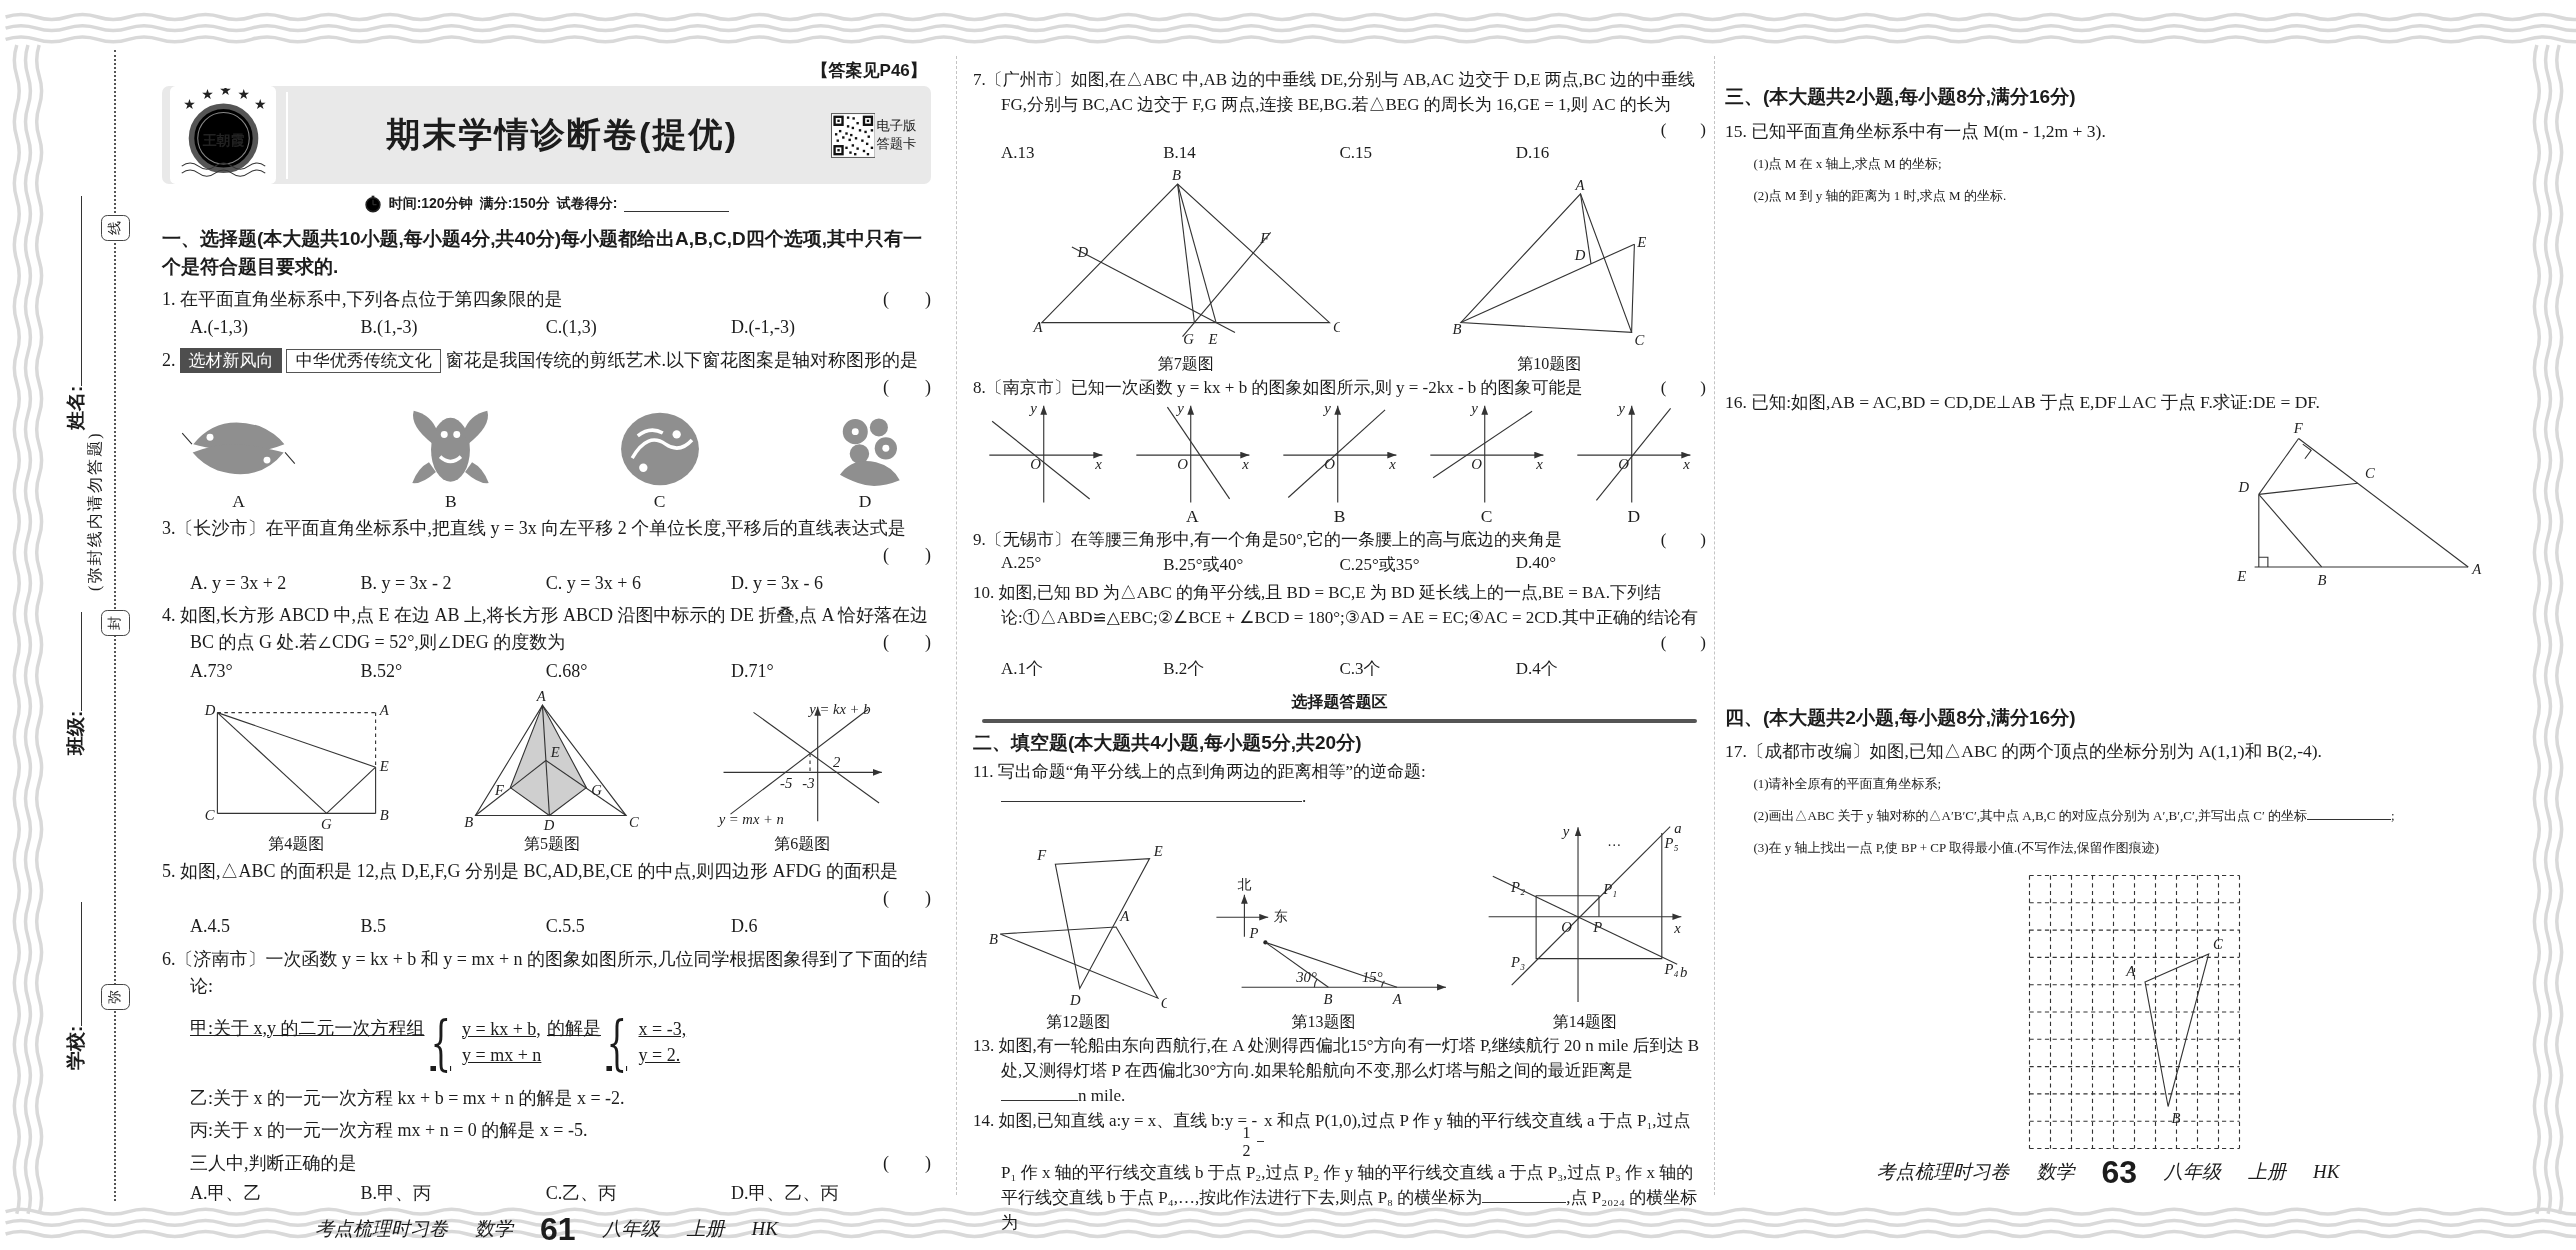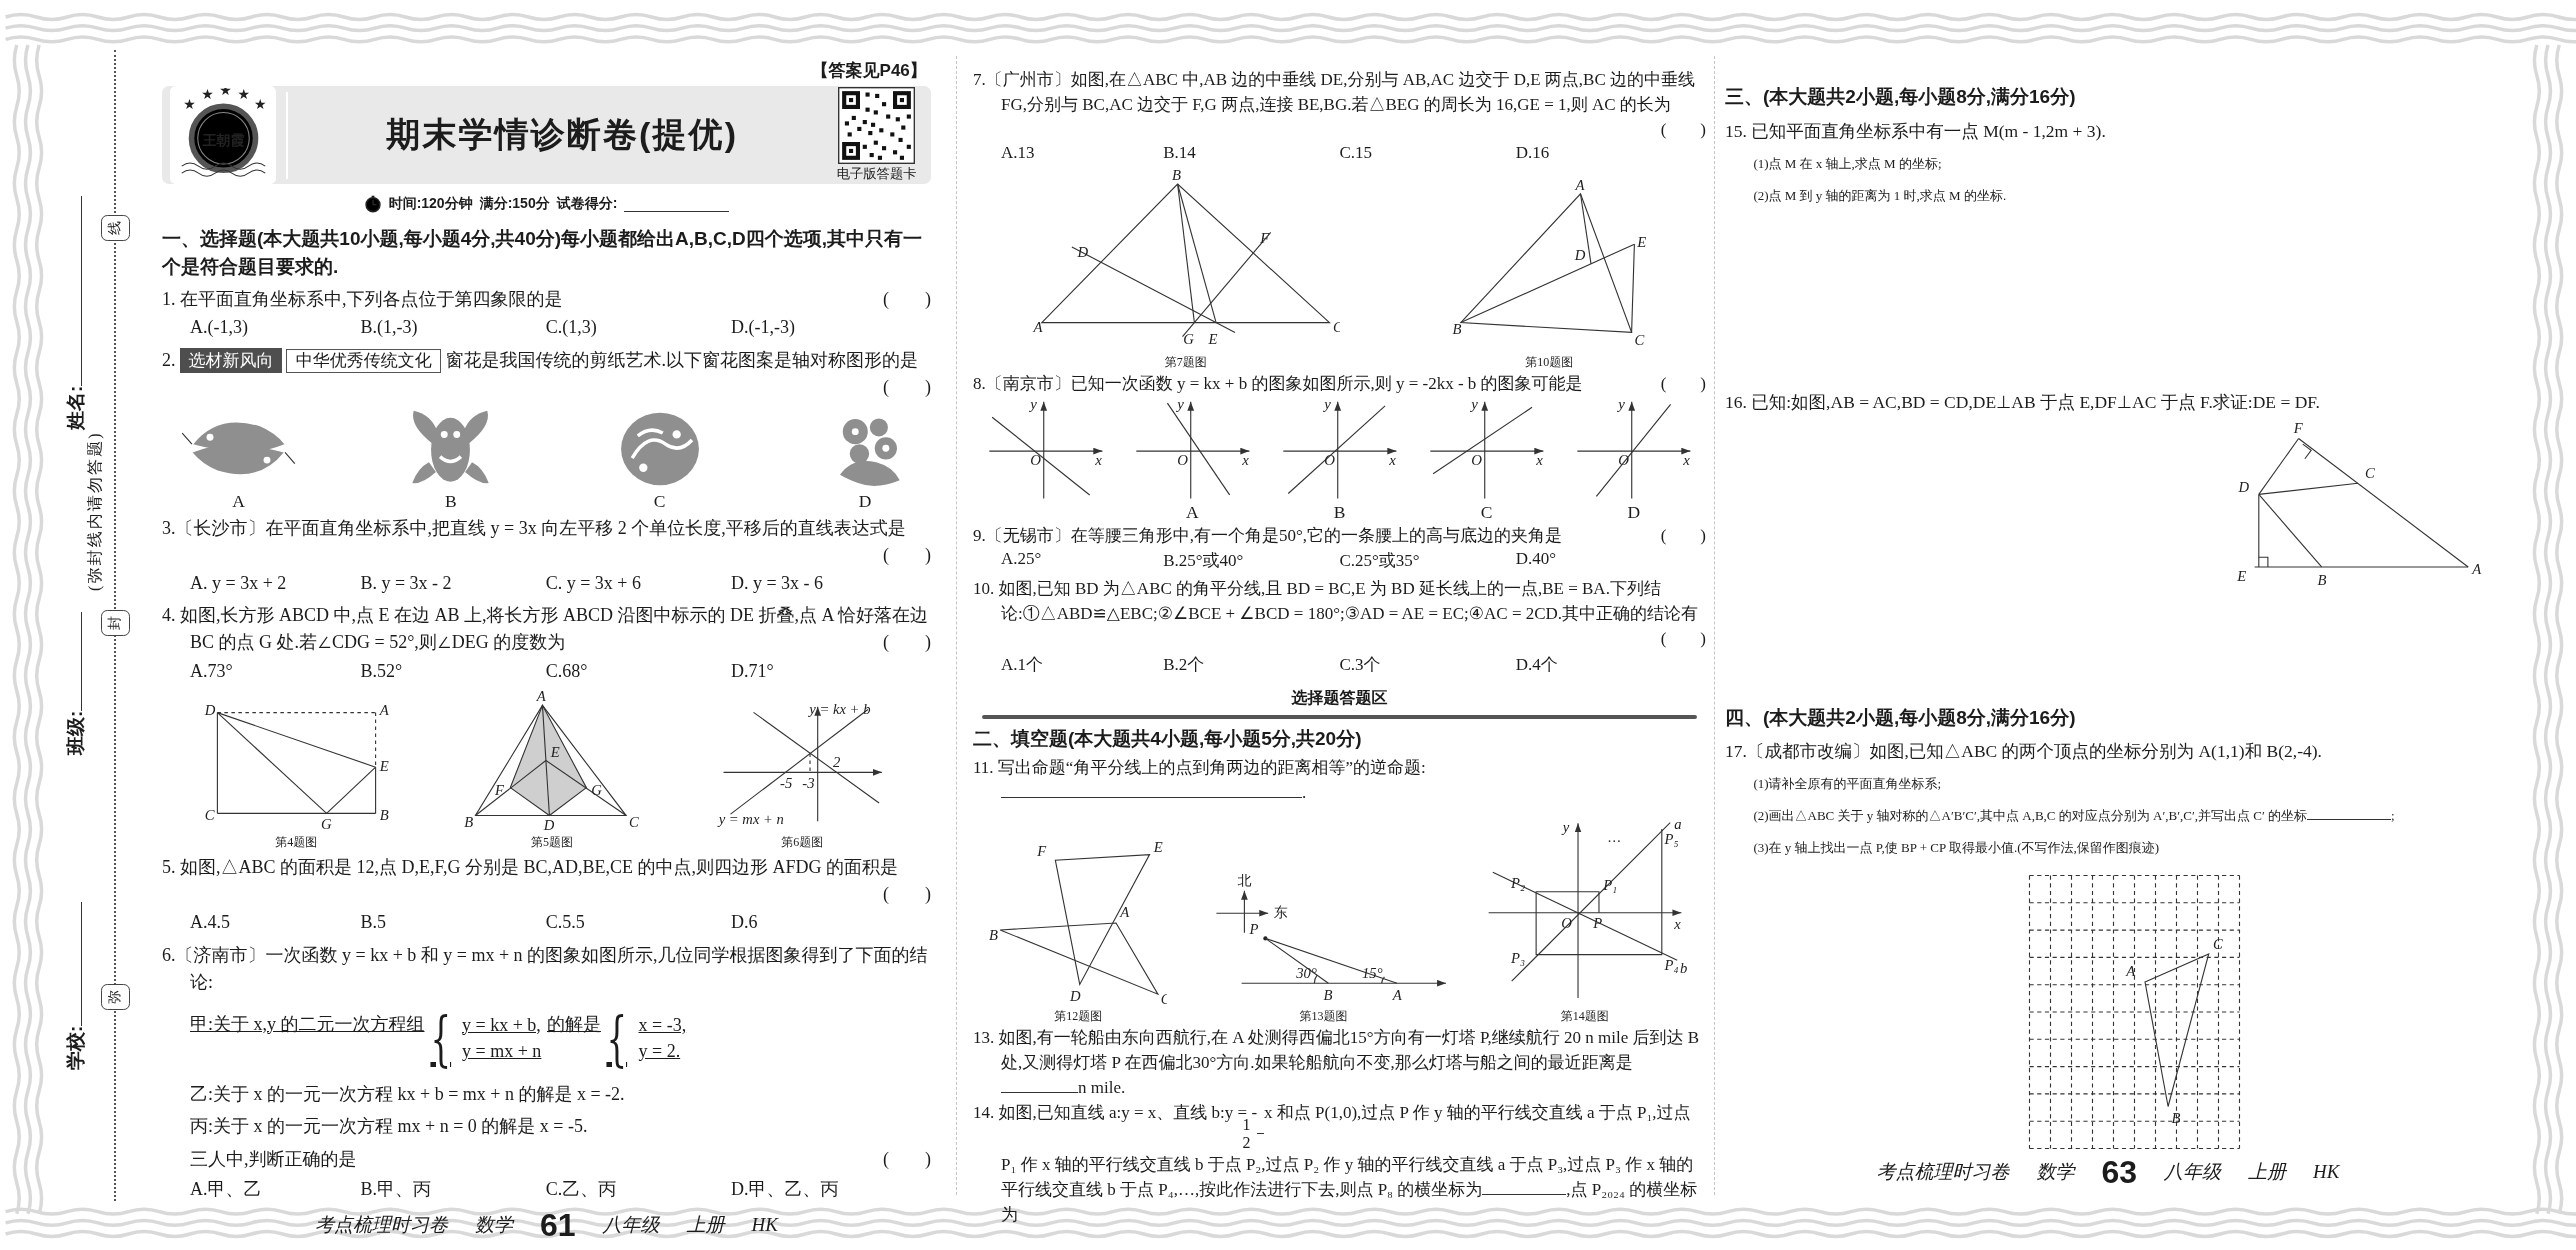--- a/index.html
+++ b/index.html
@@ -16,35 +16,35 @@
   .sidenote{position:absolute;transform:rotate(-90deg);transform-origin:0 0;font-size:16px;letter-spacing:2.1px;font-family:"Liberation Serif",serif;white-space:nowrap;}
   .col{position:absolute;display:flex;flex-direction:column;}
   .col1{left:162px;top:59px;width:769px;height:1132px;}
   .col2{left:973px;top:67px;width:733px;height:1124px;}
   .col3{left:1725px;top:72px;width:766px;height:1123px;}
   .ansref{text-align:right;font-family:"Liberation Sans",sans-serif;font-weight:bold;font-size:17px;margin:0 4.2px 4.2px 0;}
   .band{background:#e9e9e9;border-radius:7px;height:106px;display:flex;align-items:center;padding:0 8.4px;position:relative;}
   .logobox{background:#fff;border-radius:5.6px;width:106px;height:98px;display:flex;align-items:center;justify-content:center;}
   .vdiv{width:2.1px;background:#fff;height:87px;margin:0 5.6px 0 9.8px;}
   .title{flex:1;text-align:center;font-family:"Liberation Sans",sans-serif;font-weight:bold;font-size:34px;letter-spacing:2.1px;}
-  .qrwrap{width:92px;display:flex;flex-direction:column;align-items:center;gap:1.4px;}
+  .qrwrap{width:92px;display:flex;flex-direction:row;align-items:center;gap:1.4px;}
   .qrcap{font-size:13.3px;}
   .infoline{display:flex;justify-content:center;align-items:center;gap:7px;margin:11.2px 0 5.6px;font-size:14px;font-weight:bold;font-family:"Liberation Sans",sans-serif;}
   .scoreblank{display:inline-block;border-bottom:1.7px solid #333;width:105px;height:1em;}
   .sec{font-family:"Liberation Sans",sans-serif;font-weight:bold;font-size:19px;line-height:28px;margin:5.6px 0 2.8px;}
   .q{font-size:18px;line-height:27px;padding-left:28px;text-indent:-28px;margin:2.8px 0;}
   .qsub{font-size:13px;line-height:29px;padding-left:55px;text-indent:-26.6px;margin:1.4px 0;}
   .paren{float:right;white-space:pre;text-indent:0;}
   .opts{display:grid;grid-template-columns:23% 25% 25% 27%;padding-left:28px;margin:1.4px 0 5.6px;font-size:18px;}
   .col2 .q{font-size:17px;line-height:25px;margin:0 0;}
   .col2 .opts{font-size:17px;margin-bottom:4.2px;}
   .col3 .q{font-size:17.5px;line-height:28px;}
   .figrow{display:flex;justify-content:space-around;align-items:flex-end;padding:2.8px 2.8px 0;}
   .figblk{display:flex;flex-direction:column;align-items:center;}
-  .figcap{font-size:12px;margin-top:1.4px;font-family:"Liberation Serif",serif;}
+  .figcap{font-size:16px;margin-top:1.4px;font-family:"Liberation Serif",serif;}
   .fig text{font-size:21px;font-style:italic;font-family:"Liberation Serif",serif;fill:#222;}
   .fig text.up{font-style:normal;font-size:20px;}
   .fig line,.fig path,.fig polyline,.fig polygon{stroke:#333;stroke-width:1.6;fill:none;}
   .fig .dash{stroke-dasharray:5 5;}
   .fig .shade{fill:#cfcfcf;stroke:#333;}
   .fig .art{fill:#8f8f8f;stroke:none;}
   .fig .artw{stroke:#fff;stroke-width:5;fill:none;}
   .imgrow{display:flex;justify-content:space-between;padding:4.2px 17px 0;}
   .imgblk{display:flex;flex-direction:column;align-items:center;gap:1.4px;}
   .imglab{font-size:17.5px;}

